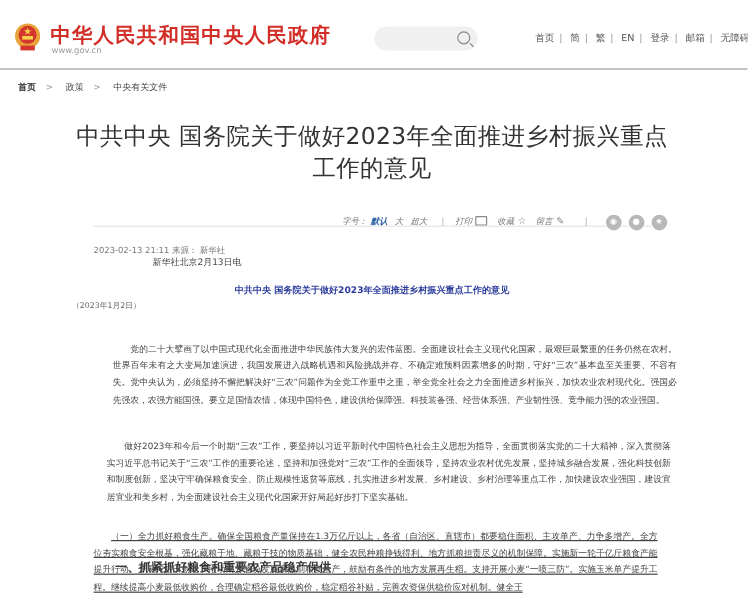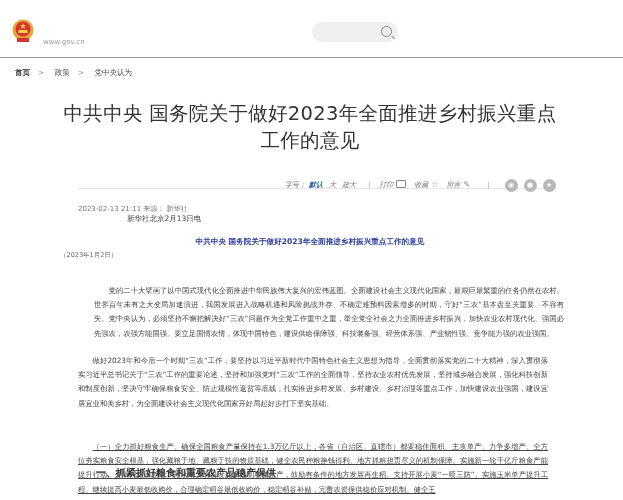--- a/index.html
+++ b/index.html
@@ -42,30 +42,40 @@
 <body>
 
 <div class="header">
   <svg class="emblem" viewBox="0 0 22 24">
     <circle cx="11" cy="11" r="10.5" fill="#e8a33a"></circle>
     <circle cx="11" cy="10" r="7.5" fill="#d4352c"></circle>
     <polygon points="11,4 11.8,6.3 14.2,6.3 12.2,7.7 13,10 11,8.6 9,10 9.8,7.7 7.8,6.3 10.2,6.3" fill="#f5d04a"></polygon>
     <rect x="6.5" y="11" width="9" height="3" fill="#f5d04a"></rect>
     <rect x="5" y="19" width="12" height="4" fill="#d4352c"></rect>
   </svg>
+  <div class="site-title">中华人民共和国中央人民政府</div>
   <div class="site-url">www.gov.cn</div>
   <div class="search">
     <span class="search-icon"></span>
+  </div>
+  <div class="top-links">
+    <a>首页</a><span class="sep">|</span>
+    <a>简</a><span class="sep">|</span>
+    <a>繁</a><span class="sep">|</span>
+    <a>EN</a><span class="sep">|</span>
+    <a>登录</a><span class="sep">|</span>
+    <a>邮箱</a><span class="sep">|</span>
+    <a>无障碍</a>
   </div>
 </div>
 
 <div class="breadcrumb">
   <a class="first">首页</a><span class="sep">&gt;</span>
   <a>政策</a><span class="sep">&gt;</span>
-  <a>党中央认为</a>
+  <a>中央有关文件</a>
 </div>
 
 <h1 class="title" style="margin:0;font-weight:normal;">中共中央 国务院关于做好2023年全面推进乡村振兴重点工作的意见</h1>
 
 <div class="meta">
   <div class="meta-left">
     <span>2023-02-13 21:11</span>
     <span>来源：</span>
     <span>新华社</span>
   </div>
@@ -92,15 +102,15 @@
     <span class="share">●</span>
     <span class="share">★</span>
   </div>
 </div>
 
 <div class="dateline">新华社北京2月13日电</div>
 <div class="doc-title">中共中央  国务院关于做好2023年全面推进乡村振兴重点工作的意见</div>
 <div class="doc-date">（2023年1月2日）</div>
 
 <p class="para p1" style="margin:16px;">党的二十大擘画了以中国式现代化全面推进中华民族伟大复兴的宏伟蓝图。全面建设社会主义现代化国家，最艰巨最繁重的任务仍然在农村。世界百年未有之大变局加速演进，我国发展进入战略机遇和风险挑战并存、不确定难预料因素增多的时期，守好“三农”基本盘至关重要、不容有失。党中央认为，必须坚持不懈把解决好“三农”问题作为全党工作重中之重，举全党全社会之力全面推进乡村振兴，加快农业农村现代化。强国必先强农，农强方能国强。要立足国情农情，体现中国特色，建设供给保障强、科技装备强、经营体系强、产业韧性强、竞争能力强的农业强国。</p>
-<p class="para p2" style="margin:0;">做好2023年和今后一个时期“三农”工作，要坚持以习近平新时代中国特色社会主义思想为指导，全面贯彻落实党的二十大精神，深入贯彻落实习近平总书记关于“三农”工作的重要论述，坚持和加强党对“三农”工作的全面领导，坚持农业农村优先发展，坚持城乡融合发展，强化科技创新和制度创新，坚决守牢确保粮食安全、防止规模性返贫等底线，扎实推进乡村发展、乡村建设、乡村治理等重点工作，加快建设农业强国，建设宜居宜业和美乡村，为全面建设社会主义现代化国家开好局起好步打下坚实基础。</p>
+<p class="para p2" style="margin:11px;">做好2023年和今后一个时期“三农”工作，要坚持以习近平新时代中国特色社会主义思想为指导，全面贯彻落实党的二十大精神，深入贯彻落实习近平总书记关于“三农”工作的重要论述，坚持和加强党对“三农”工作的全面领导，坚持农业农村优先发展，坚持城乡融合发展，强化科技创新和制度创新，坚决守牢确保粮食安全、防止规模性返贫等底线，扎实推进乡村发展、乡村建设、乡村治理等重点工作，加快建设农业强国，建设宜居宜业和美乡村，为全面建设社会主义现代化国家开好局起好步打下坚实基础。</p>
 <div class="heading">一、抓紧抓好粮食和重要农产品稳产保供</div>
 <p class="para p3" style="margin:0;">（一）全力抓好粮食生产。确保全国粮食产量保持在1.3万亿斤以上，各省（自治区、直辖市）都要稳住面积、主攻单产、力争多增产。全方位夯实粮食安全根基，强化藏粮于地、藏粮于技的物质基础，健全农民种粮挣钱得利、地方抓粮担责尽义的机制保障。实施新一轮千亿斤粮食产能提升行动。开展吨粮田创建。推动南方省份发展多熟制粮食生产，鼓励有条件的地方发展再生稻。支持开展小麦“一喷三防”。实施玉米单产提升工程。继续提高小麦最低收购价，合理确定稻谷最低收购价，稳定稻谷补贴，完善农资保供稳价应对机制。健全王</p>
 
 </body></html>

